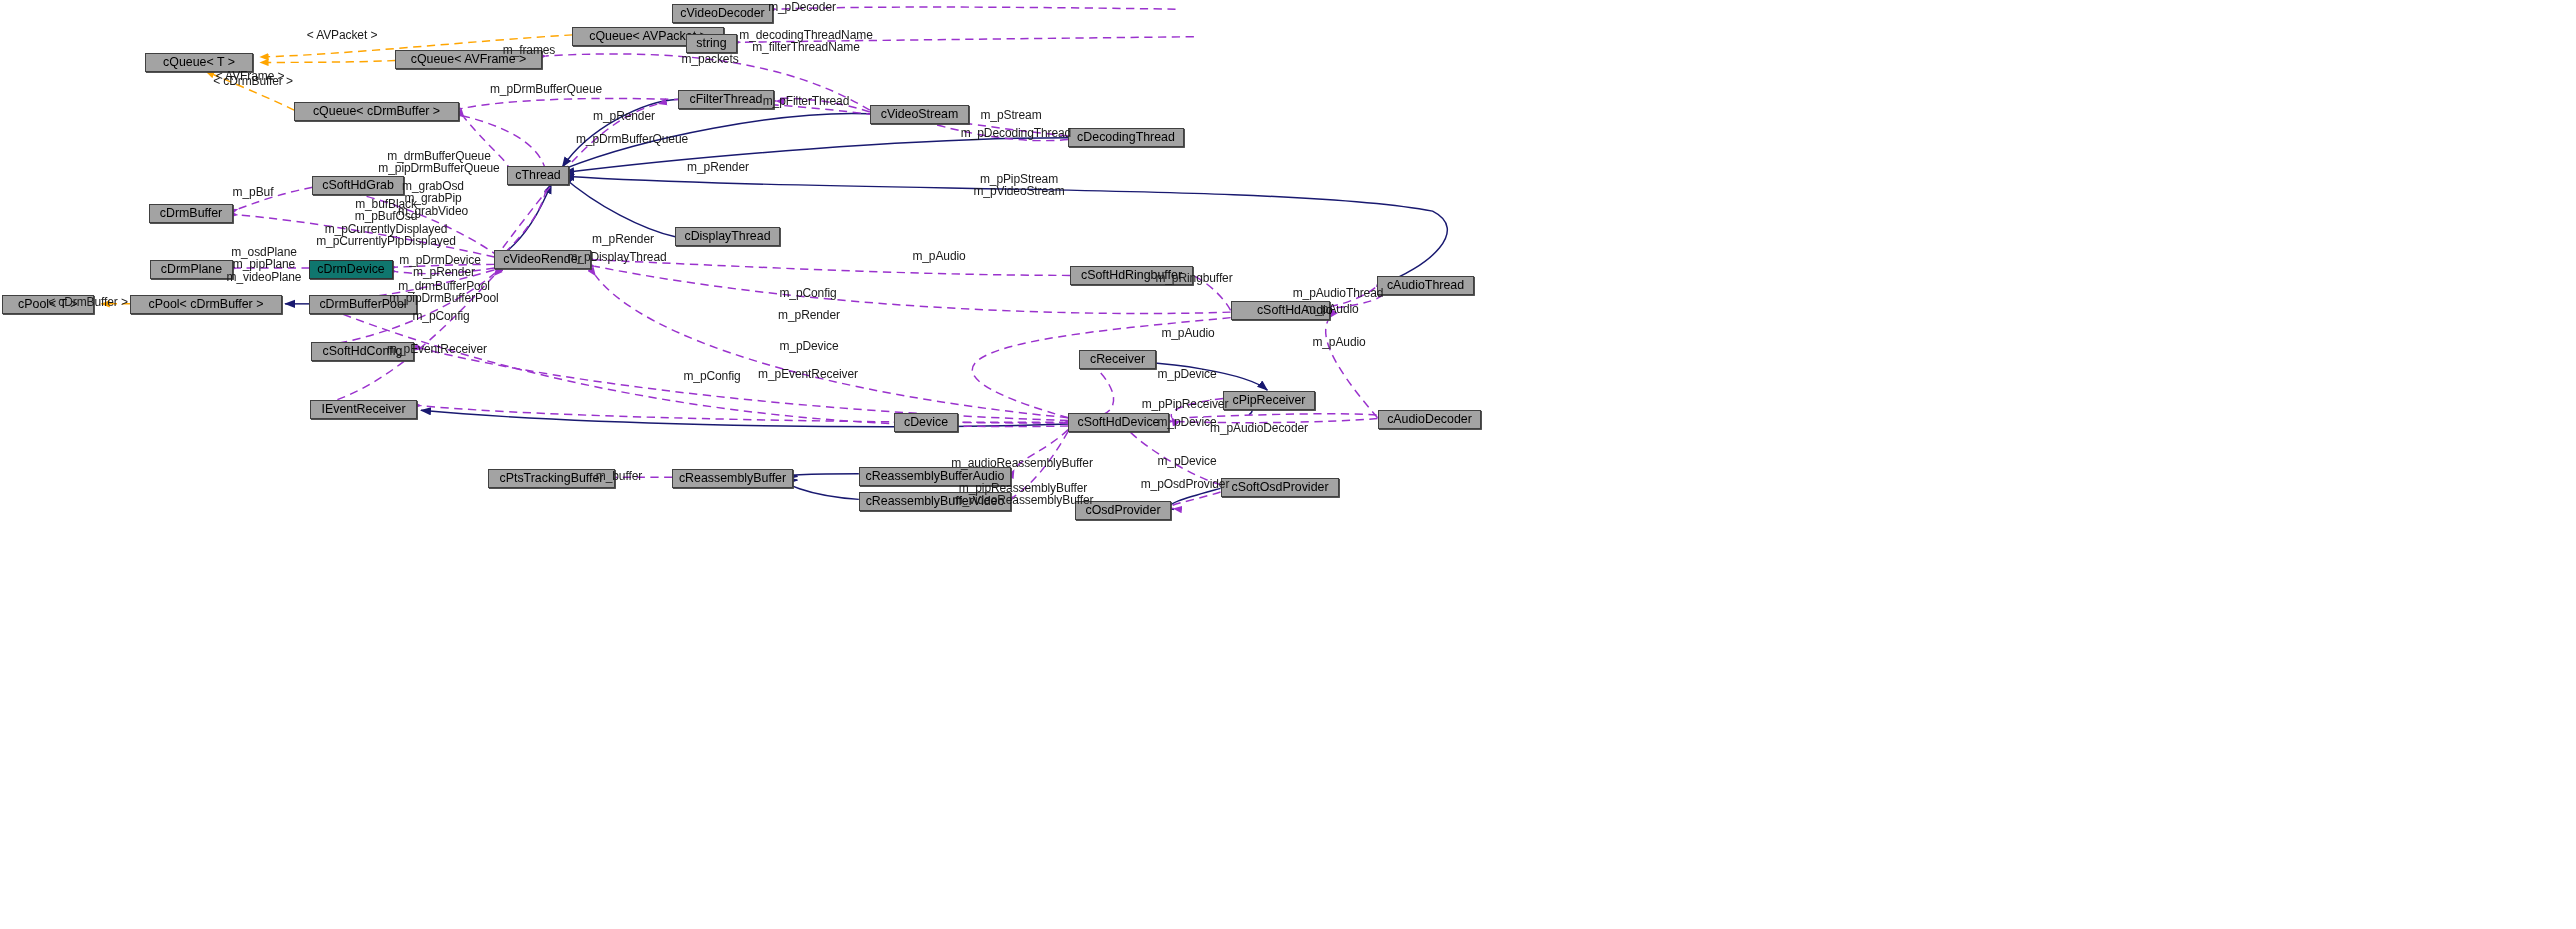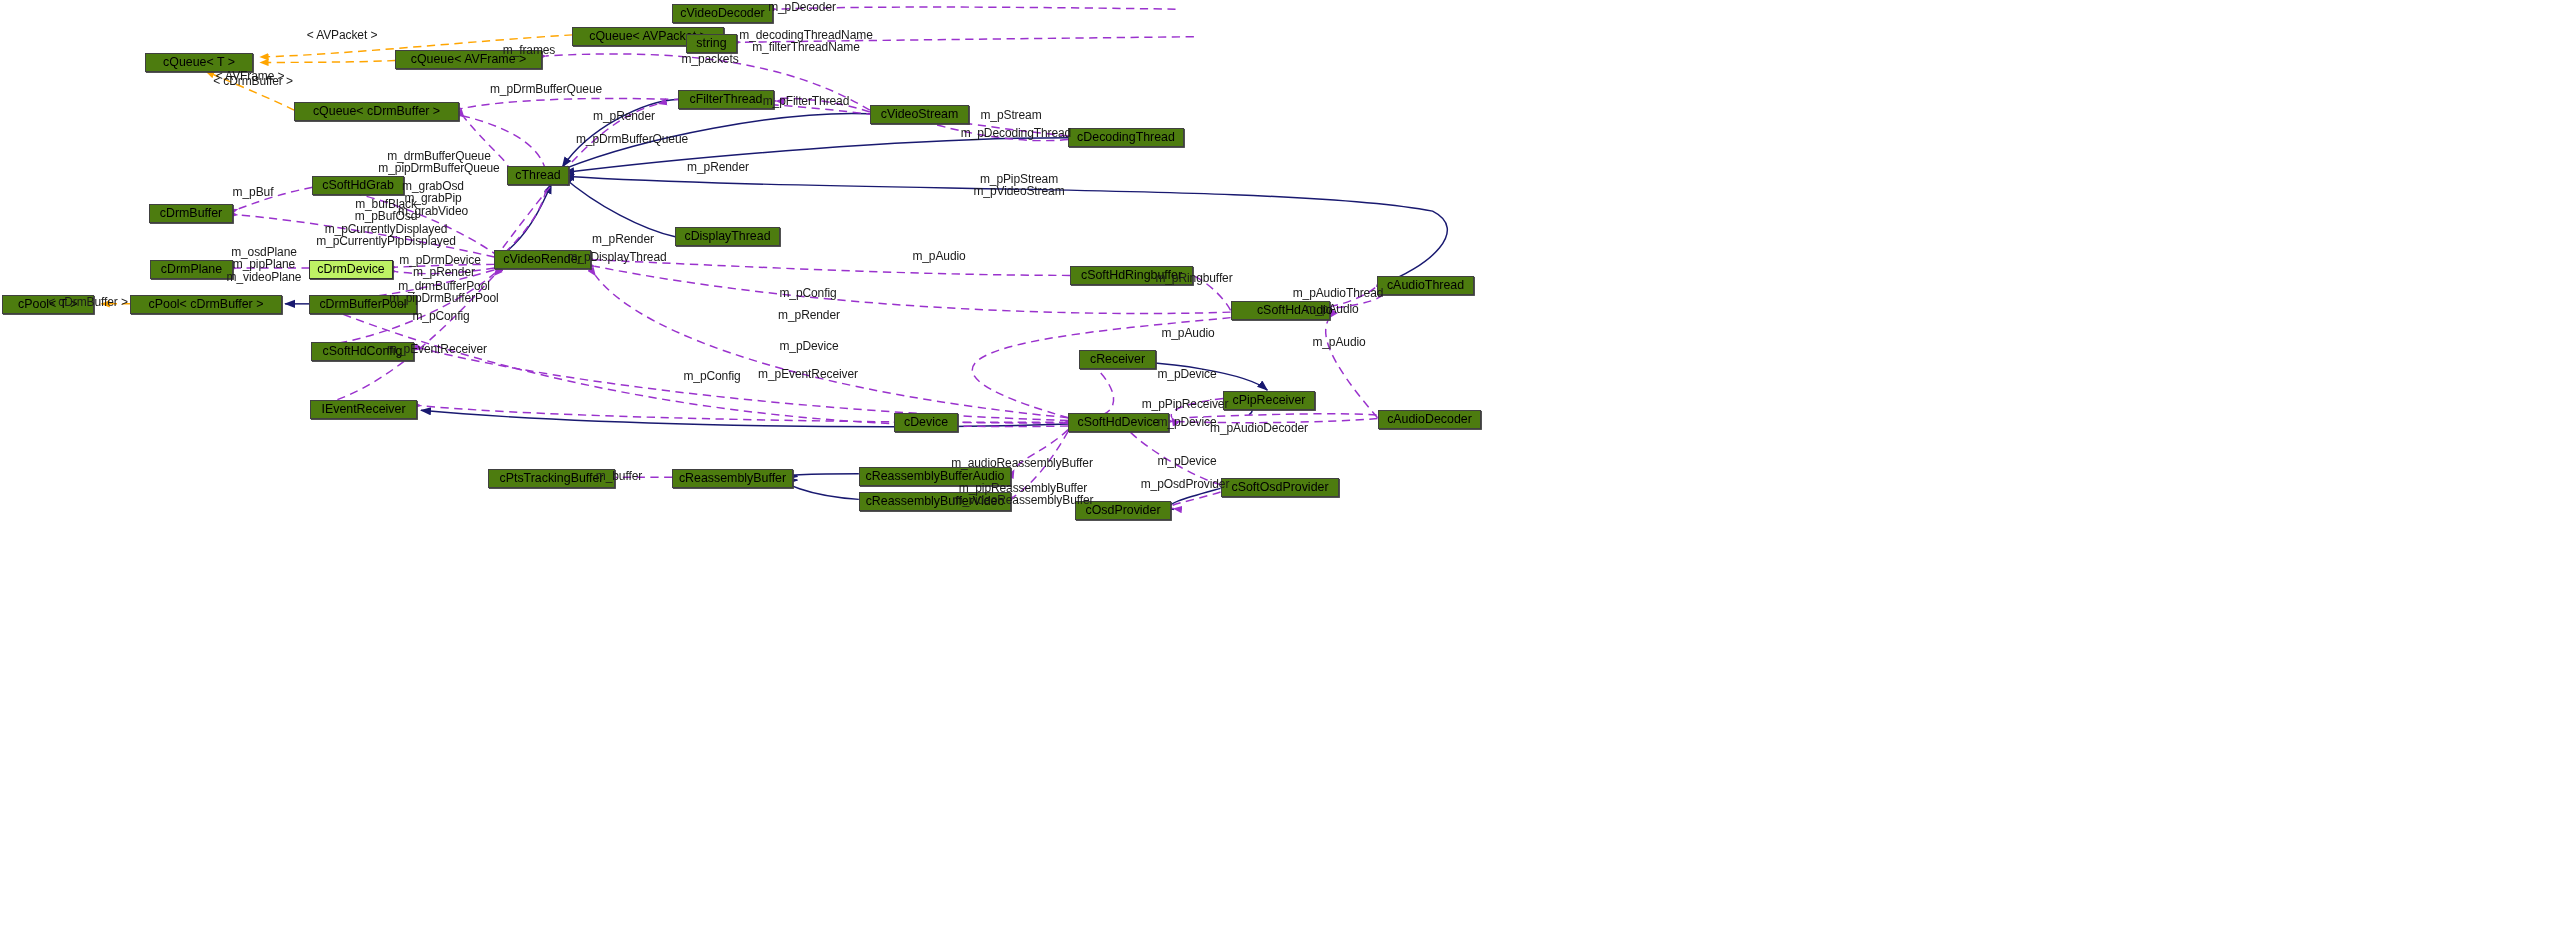--- a/index.html
+++ b/index.html
@@ -19,34 +19,34 @@
     position: absolute;
     left: 0; top: 0;
     width: 2576px;
     height: 929px;
     pointer-events: none;
   }
   .node {
     position: absolute;
     box-sizing: border-box;
     border: 0.9px solid #404040;
-    background: #4d7c0f;
+    background: #a3a3a3;
     color: #000000;
     font-size: 12.4px;
     line-height: 1;
     white-space: nowrap;
     display: flex;
     align-items: center;
     justify-content: center;
     padding: 0 6.4px;
     height: 19px;
     box-shadow: 0.9px 0.9px 0 0 #404040;
   }
   .node.highlight {
-    background: #bef264;
+    background: #0f766e;
     border: 0.9px solid #303030;
     text-align: right;
   }
   .edge-label {
     position: absolute;
     font-size: 12px;
     color: #1a1a1a;
     white-space: pre;
     line-height: 12.4px;
     text-align: center;

